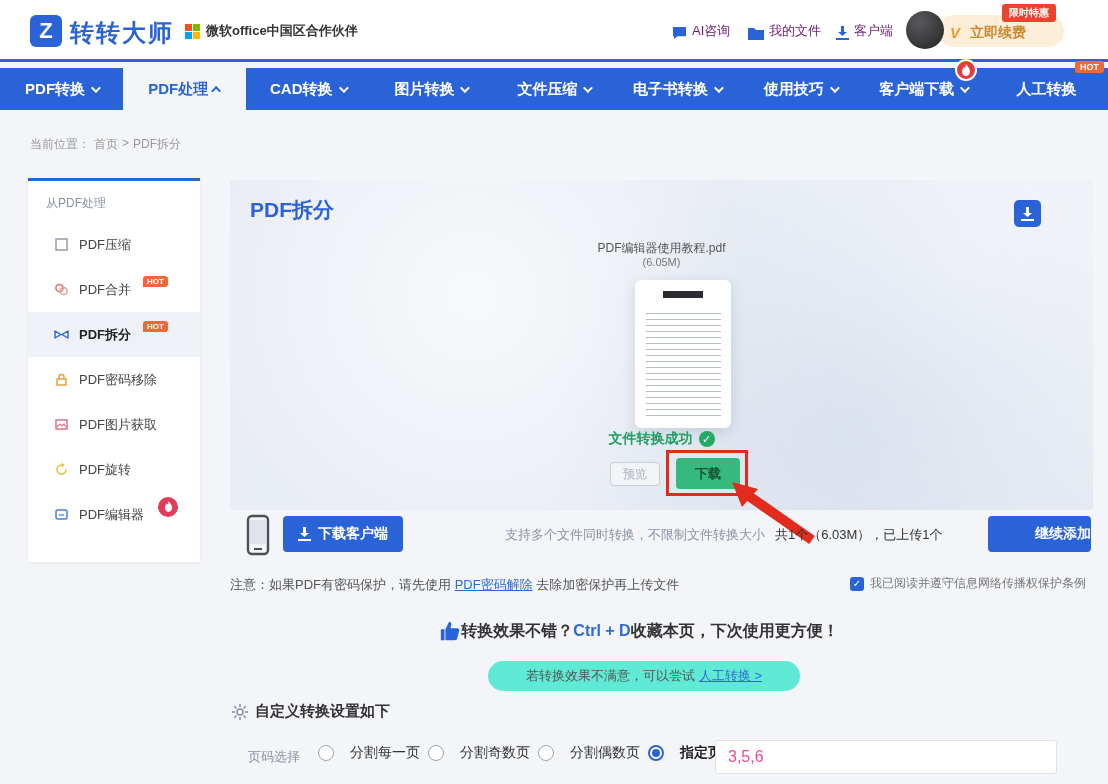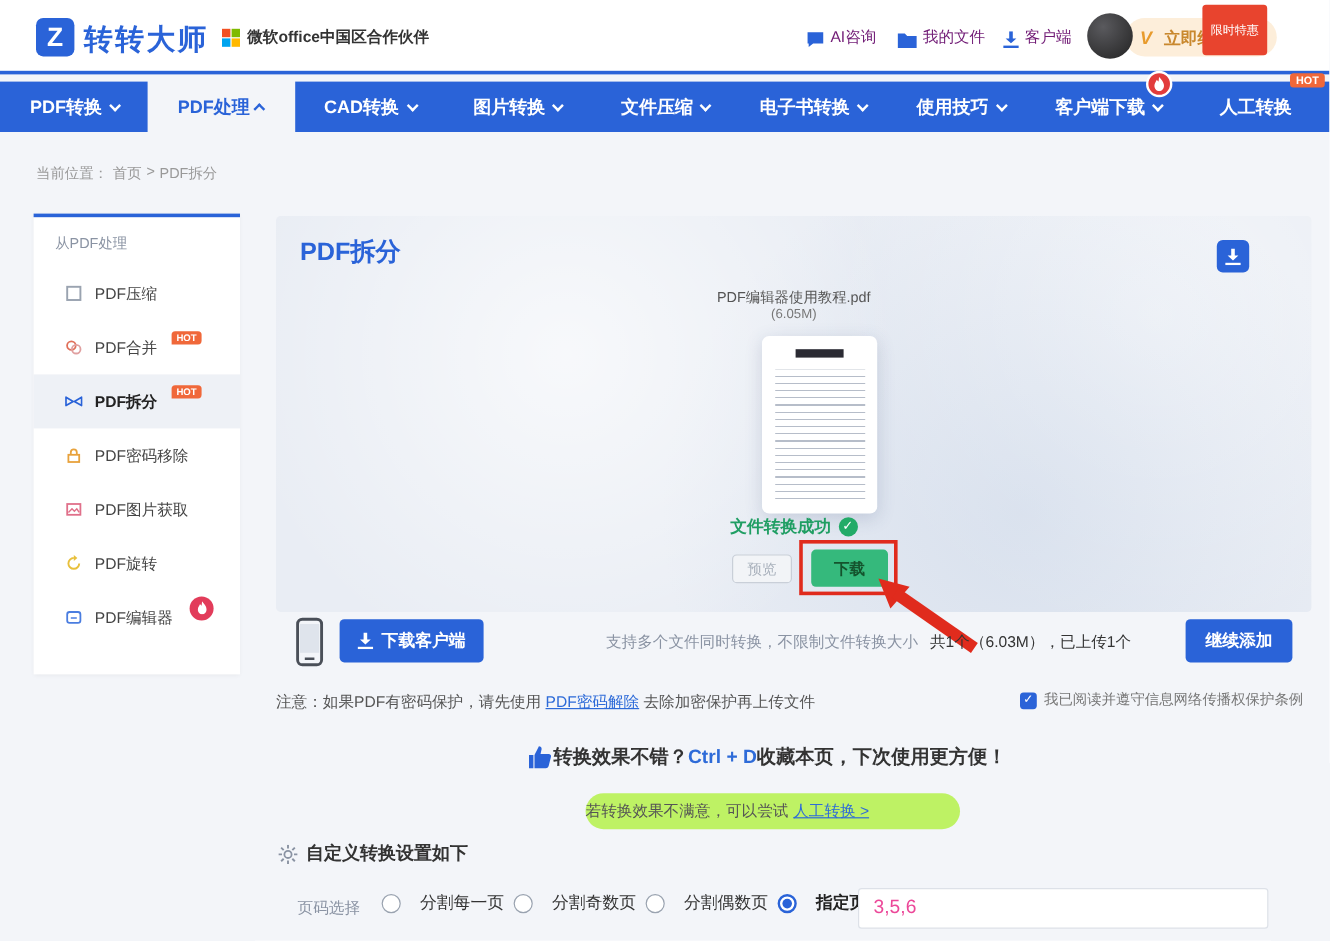--- a/index.html
+++ b/index.html
@@ -14,21 +14,21 @@
   .ms-logo { display:grid; grid-template-columns:7px 7px; grid-template-rows:7px 7px; gap:1px; }
   .ms-logo i:nth-child(1){background:#f25022}.ms-logo i:nth-child(2){background:#7fba00}
   .ms-logo i:nth-child(3){background:#00a4ef}.ms-logo i:nth-child(4){background:#ffb900}
   .partner-text { font-size:13px; color:#333; font-weight:bold; }
   .hlink { position:absolute; top:22px; display:flex; align-items:flex-end; gap:5px; font-size:13px; color:#701a75; cursor:pointer; }
   .hlink svg { display:block; }
   .avatar { position:absolute; left:906px; top:11px; width:38px; height:38px; border-radius:50%; background:radial-gradient(circle at 35% 30%,#5a5a5e,#222); }
   .renew-pill { position:absolute; left:938px; top:15px; width:126px; height:32px; background:#fdeeda; border-radius:16px; }
   .vip-v { position:absolute; left:950px; top:24px; color:#e89b2c; font-weight:bold; font-style:italic; font-size:15px; }
   .renew-text { position:absolute; left:970px; top:24px; font-size:14px; color:#c9882e; font-weight:bold; }
-  .promo-badge { position:absolute; left:1002px; top:4px; background:#e8442e; color:#fff; font-size:10px; padding:14px 7px; border-radius:3px; font-weight:normal; }
+  .promo-badge { position:absolute; left:1002px; top:4px; background:#e8442e; color:#fff; font-size:10px; padding:2px 7px; border-radius:3px; font-weight:bold; }
 
   
   .nav { position:absolute; left:0; top:68px; width:1108px; height:42px; background:#2a63d8; display:flex; }
   .nav-item { position:relative; flex:1; display:flex; align-items:center; justify-content:center; gap:6px; color:#fff; font-size:15px; font-weight:bold; cursor:pointer; white-space:nowrap; }
   .nav-item.active { background:#f3f5f9; color:#2a63d8; margin-top:-4px; padding-top:4px; }
   .chev { width:7px; height:7px; border-right:2px solid currentColor; border-bottom:2px solid currentColor; transform:rotate(45deg) translateY(-2px); }
   .chev.up { transform:rotate(-135deg) translateY(-2px); }
   .fire-badge { position:absolute; right:8px; top:-9px; width:22px; height:22px; border-radius:50%; background:#e23c3c; border:2px solid #fff; display:flex; align-items:center; justify-content:center; }
   .hot-badge { position:absolute; right:4px; top:-7px; background:#f0683a; color:#fff; font-size:9px; font-weight:bold; padding:1px 5px; border-radius:3px; }
 
@@ -65,33 +65,33 @@
   .preview-btn { position:absolute; left:380px; top:282px; width:50px; height:24px; background:#f2f4f7; border:1px solid #c9cfd8; border-radius:4px; color:#aab2bd; font-size:12px; text-align:center; line-height:22px; cursor:pointer; }
   .download-btn { position:absolute; left:446px; top:278px; width:64px; height:31px; background:#35b97c; border:none; border-radius:4px; color:#14532d; font-size:13px; font-weight:bold; cursor:pointer; }
   .red-rect { position:absolute; left:436px; top:270px; width:82px; height:46px; border:3px solid #e02b1d; pointer-events:none; }
   .red-arrow { position:absolute; left:498px; top:298px; pointer-events:none; }
 
   
   .phone-ico { position:absolute; left:246px; top:514px; }
   .client-btn { position:absolute; left:283px; top:516px; width:120px; height:36px; background:#2a63d8; border:none; border-radius:4px; color:#fff; font-size:14px; font-weight:bold; cursor:pointer; display:flex; align-items:center; justify-content:center; gap:7px; }
   .support-text { position:absolute; left:505px; top:526px; font-size:13px; color:#8a93a3; }
   .upload-stats { position:absolute; left:775px; top:526px; font-size:13px; color:#333; }
-  .add-btn { position:absolute; left:988px; top:516px; width:89px; height:36px; background:#2a63d8; border:none; border-radius:4px; color:#fff; font-size:14px; font-weight:bold; cursor:pointer; }
+  .add-btn { position:absolute; left:988px; top:516px; width:103px; height:36px; background:#2a63d8; border:none; border-radius:4px; color:#fff; font-size:14px; font-weight:bold; cursor:pointer;text-align:right; }
 
   
   .note { position:absolute; left:230px; top:576px; font-size:13px; color:#555; }
   .note a, .plink { color:#2e6bd8; text-decoration:underline; cursor:pointer; }
   .agree { position:absolute; left:850px; top:575px; display:flex; align-items:center; gap:6px; font-size:12px; color:#777; }
   .cbox { width:14px; height:14px; background:#2a63d8; border-radius:3px; color:#fff; font-size:10px; line-height:14px; text-align:center; cursor:pointer; }
 
   
   .promo { position:absolute; left:170px; top:620px; width:938px; display:flex; align-items:center; justify-content:center; }
   .promo-text { font-size:16px; font-weight:bold; color:#333; }
   .promo-text .hk { color:#2e6bd8; }
-  .retry-pill { position:absolute; left:488px; top:661px; width:312px; height:30px; background:#bef264; border-radius:15px; display:flex; align-items:center; font-size:13px; color:#555; gap:4px; }
+  .retry-pill { position:absolute; left:488px; top:661px; width:312px; height:30px; background:#5eead4; border-radius:15px; display:flex; align-items:center; justify-content:center; font-size:13px; color:#555; gap:4px; }
 
   
   .settings-title { position:absolute; left:232px; top:702px; display:flex; align-items:center; gap:7px; font-size:15px; font-weight:bold; color:#333; }
   .ps-label { position:absolute; left:248px; top:748px; font-size:13px; color:#8a93a3; }
   .radio-opt { position:absolute; top:744px; display:flex; align-items:center; gap:16px; font-size:14px; color:#333; cursor:pointer; }
   .r1{left:318px}.r2{left:428px}.r3{left:538px}.r4{left:648px}
   .rdot { width:16px; height:16px; border:1px solid #9aa3b0; border-radius:50%; background:#fff; }
   .radio-opt.sel .rdot { border:2px solid #2a63d8; display:flex; align-items:center; justify-content:center; }
   .radio-opt.sel .rdot::after { content:""; width:8px; height:8px; border-radius:50%; background:#2a63d8; }
   .radio-opt.sel { color:#222; font-weight:bold; }

